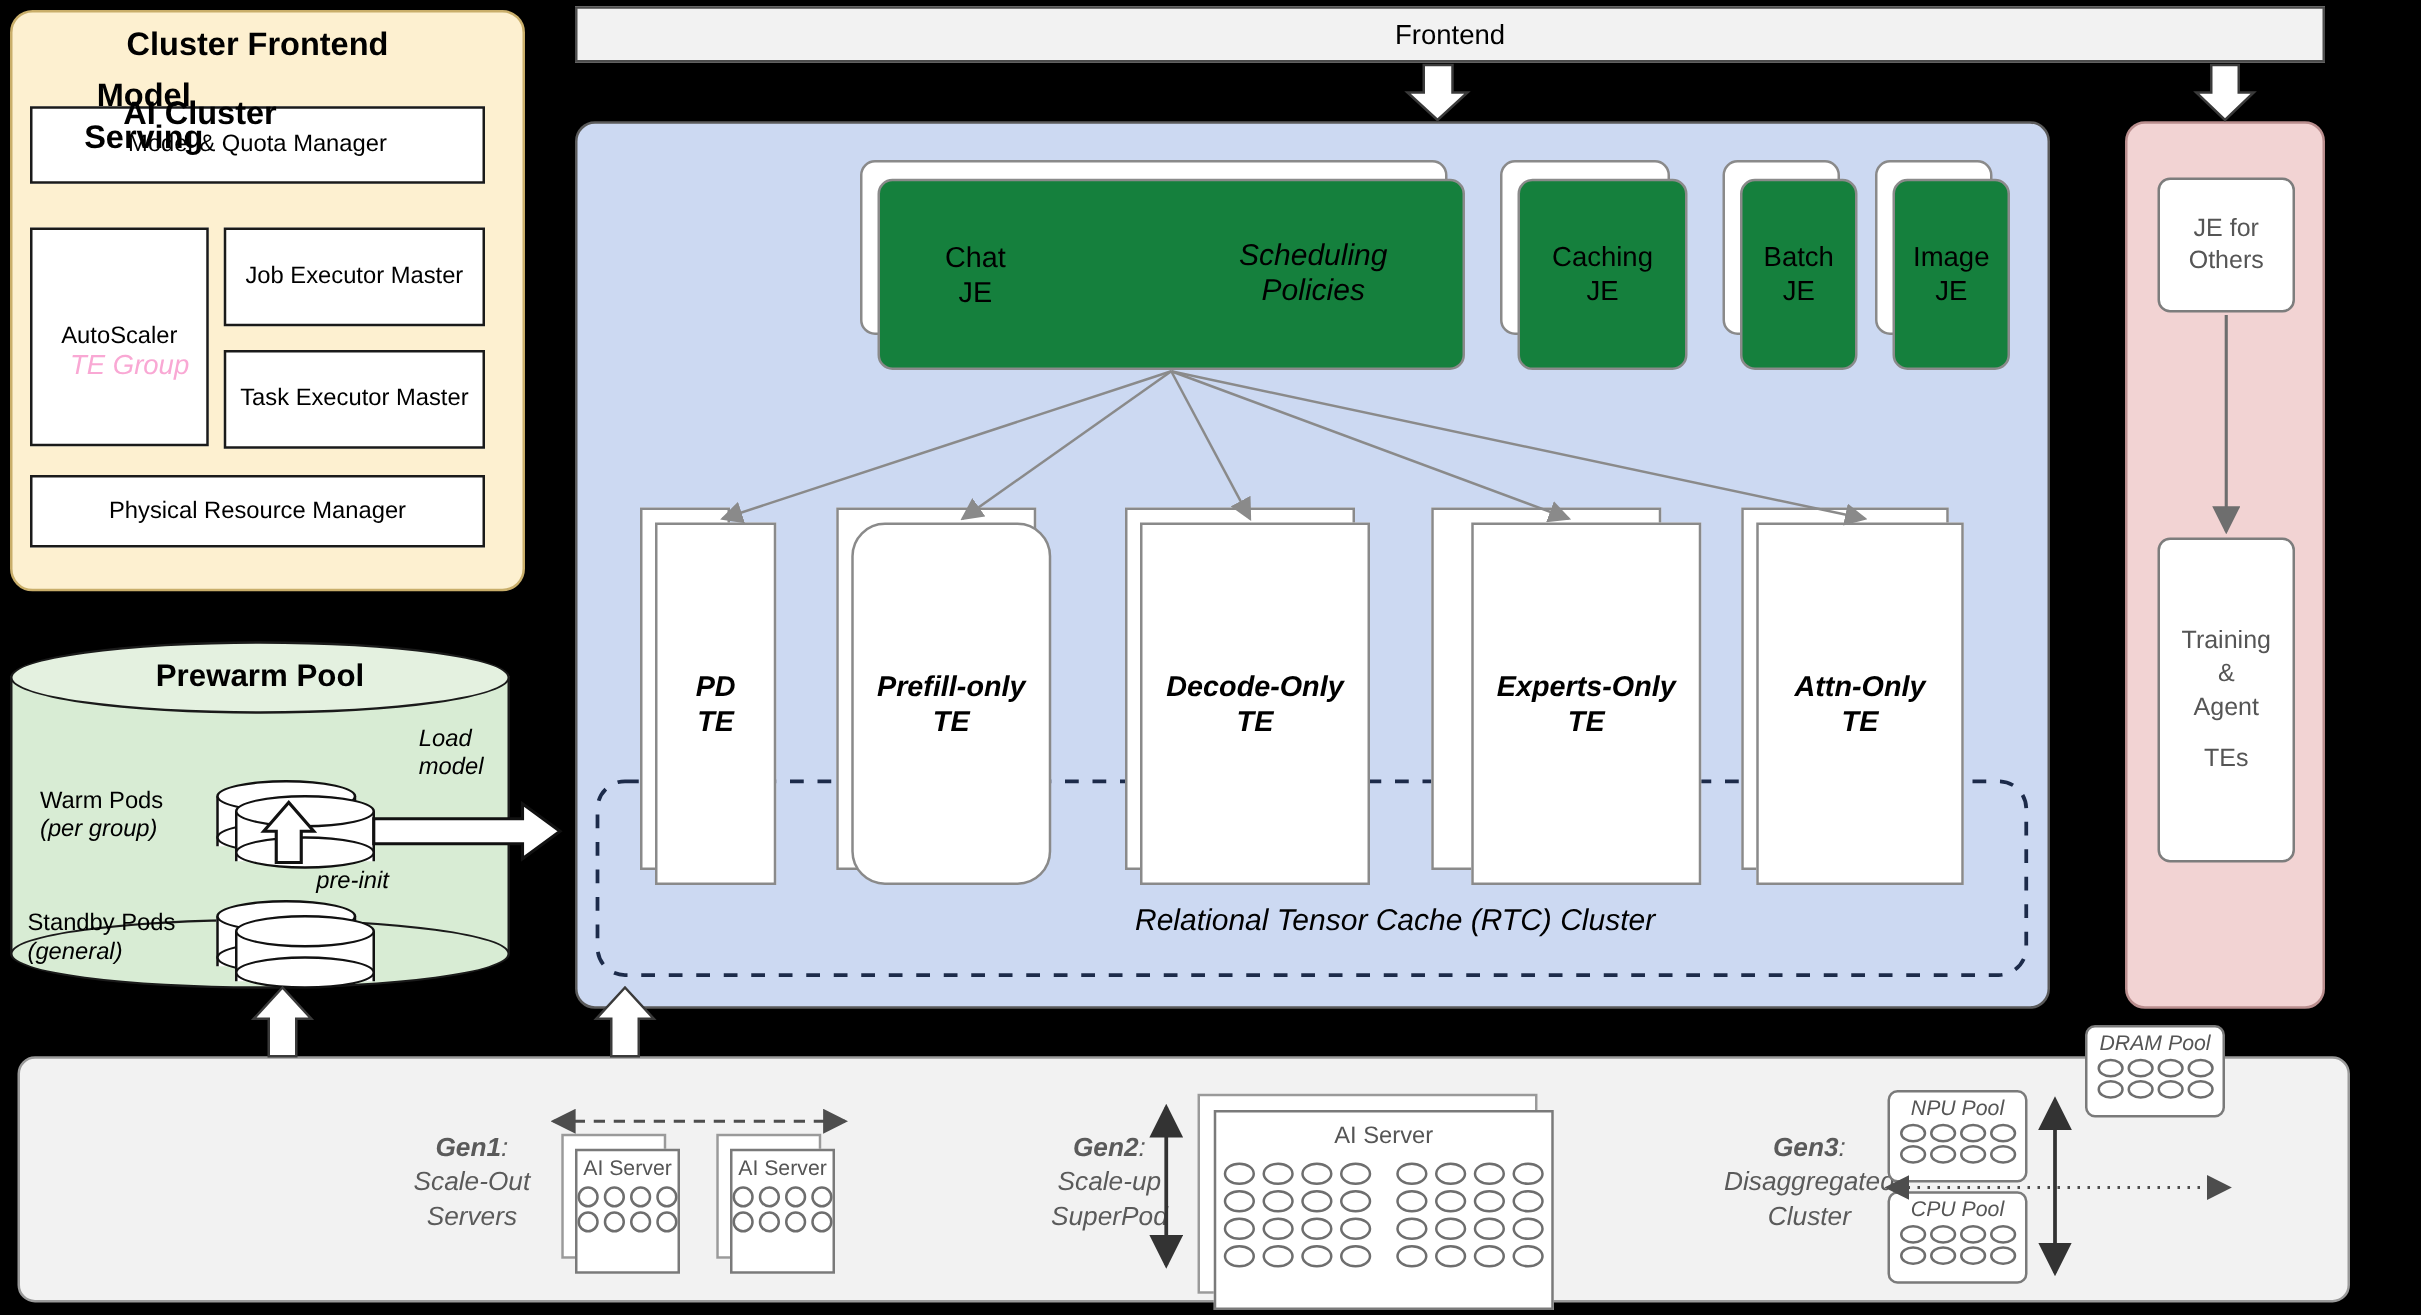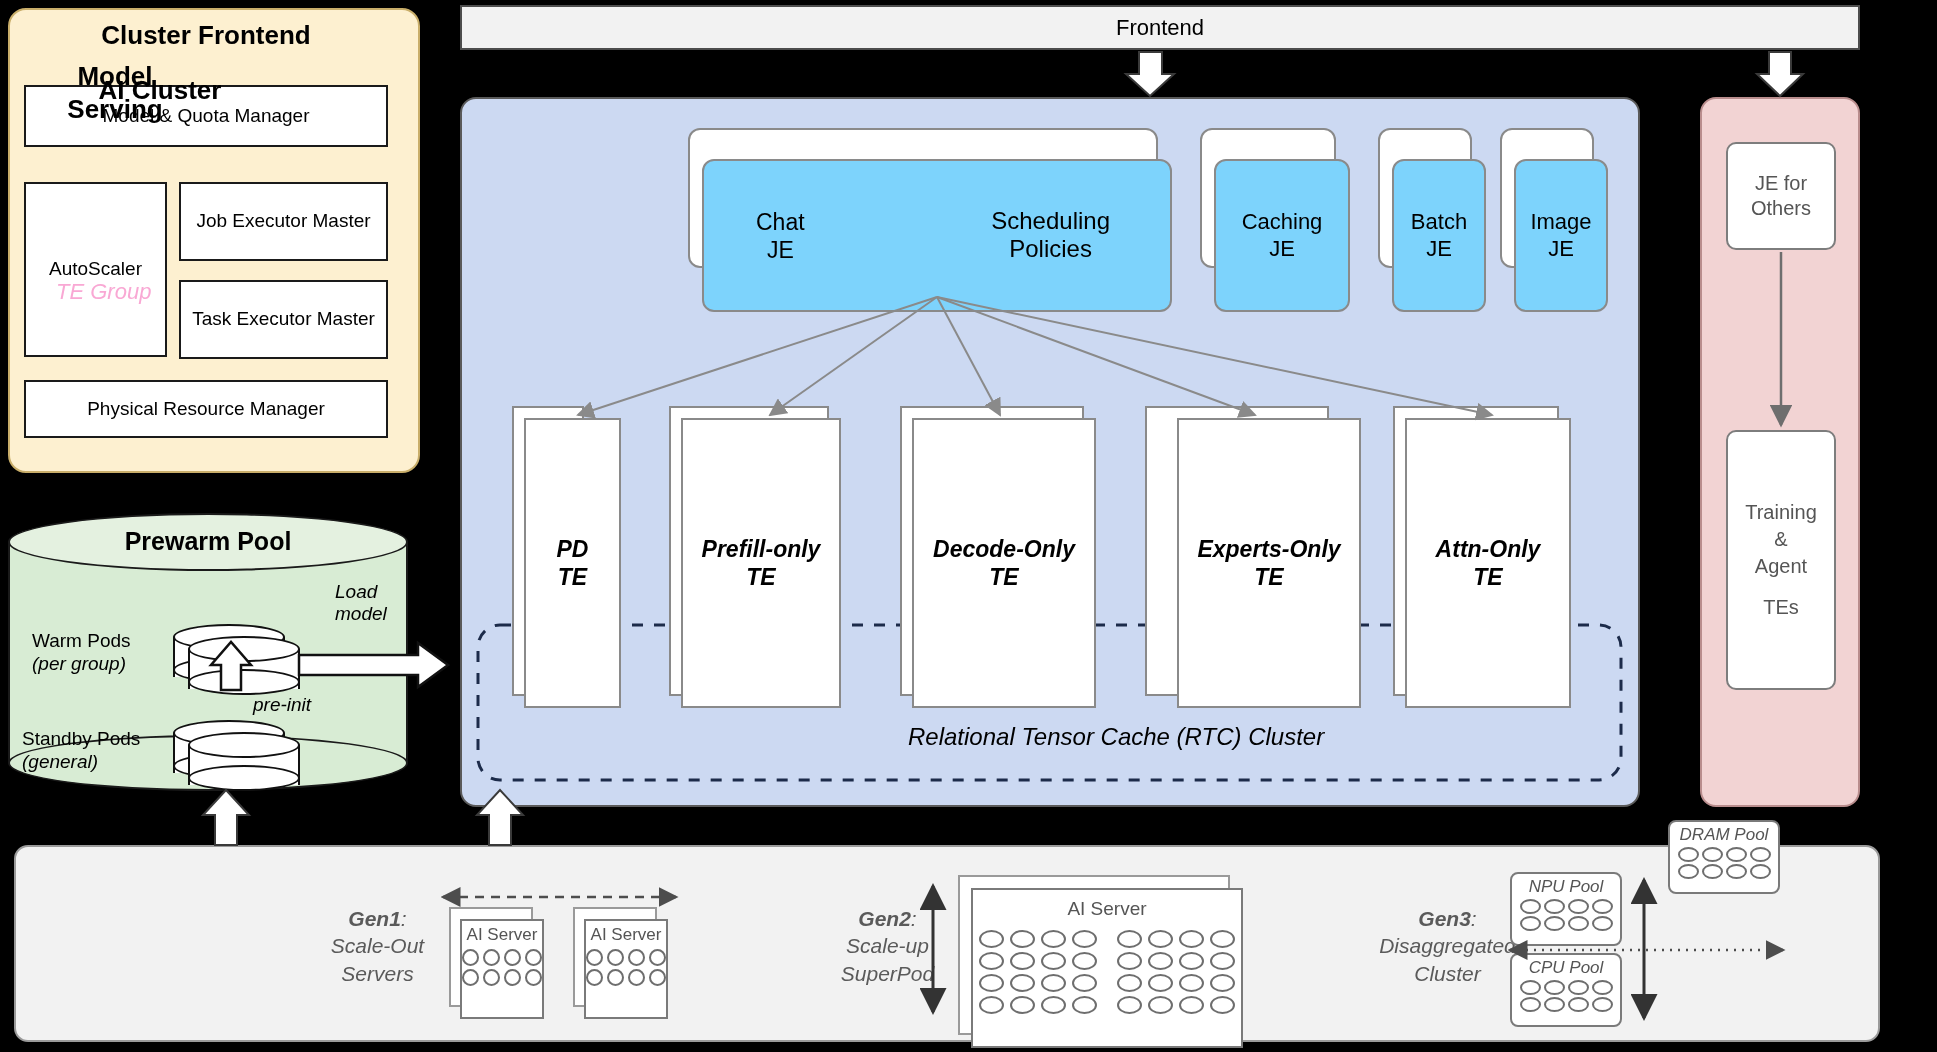--- a/index.html
+++ b/index.html
@@ -91,35 +91,35 @@
     background: #ccd9f2; border: 2px solid #5a5a5a; border-radius: 16px;
   }
   #ms-title { left: 30px; top: 60px; width: 170px; text-align: center; font-size: 26px; line-height: 1.25; }
   #te-group-label { left: 56px; top: 250px; font-size: 22px; font-style: italic; color: #f9a8d4; margin-top: 29px; }
 
   
   .je-shadow {
     background: #fff; border: 2px solid #8a8a8a; border-radius: 12px;
   }
   .je-card {
-    background: #7dd3fc; border: 2px solid #8a8a8a; border-radius: 12px;
+    background: #15803d; border: 2px solid #8a8a8a; border-radius: 12px;
     display: flex; align-items: center; justify-content: center;
-    font-size: 22px; color: #000; line-height: 1.22; text-align: center; margin-top: 16px;
+    font-size: 22px; color: #000; line-height: 1.22; text-align: center;
   }
   
   .te-shadow { background: #fff; border: 2px solid #8a8a8a; }
   .te-card {
     background: #fff; border: 2px solid #8a8a8a;
     display: flex; align-items: center; justify-content: center;
     font-size: 23px; font-weight: bold; font-style: italic;
     color: #000; line-height: 1.22; text-align: center;
   }
   #sched-policies {
     position: absolute; right: 60px; top: 50%; transform: translateY(-50%);
-    font-size: 24px; font-weight: normal; text-align: center; line-height: 1.2;
+    font-size: 24px; font-style: italic; font-weight: normal; text-align: center; line-height: 1.2;
   }
   #chat-je-label {
     position: absolute; left: 52px; top: 50%; transform: translateY(-50%);
     font-size: 23px; text-align: center; line-height: 1.22;
   }
   #rtc-label {
     left: 860px; top: 723px; font-size: 24px; font-style: italic; color: #000; margin-left: 48px;
   }
 
   
@@ -277,21 +277,21 @@
 
   <div class="abs te-shadow" style="left:512px; top:406px; width:72px; height:290px;"></div>
   <div class="abs te-card" style="left:524px; top:418px; width:97px; height:290px;">
     <div>
         <div>PD</div>
         <div>TE</div>
       </div>
   </div>
 
   <div class="abs te-shadow" style="left:669px; top:406px; width:160px; height:290px;"></div>
-  <div class="abs te-card" style="left:681px; top:418px; width:160px; height:290px;">
+  <div class="abs te-card" style="left:681px; top:418px; width:160px; height:290px;border-radius:27px;">
     <div>
         <div>Prefill-only</div>
         <div>TE</div>
       </div>
   </div>
 
   <div class="abs te-shadow" style="left:900px; top:406px; width:184px; height:290px;"></div>
   <div class="abs te-card" style="left:912px; top:418px; width:184px; height:290px;">
     <div>
         <div>Decode-Only</div>

